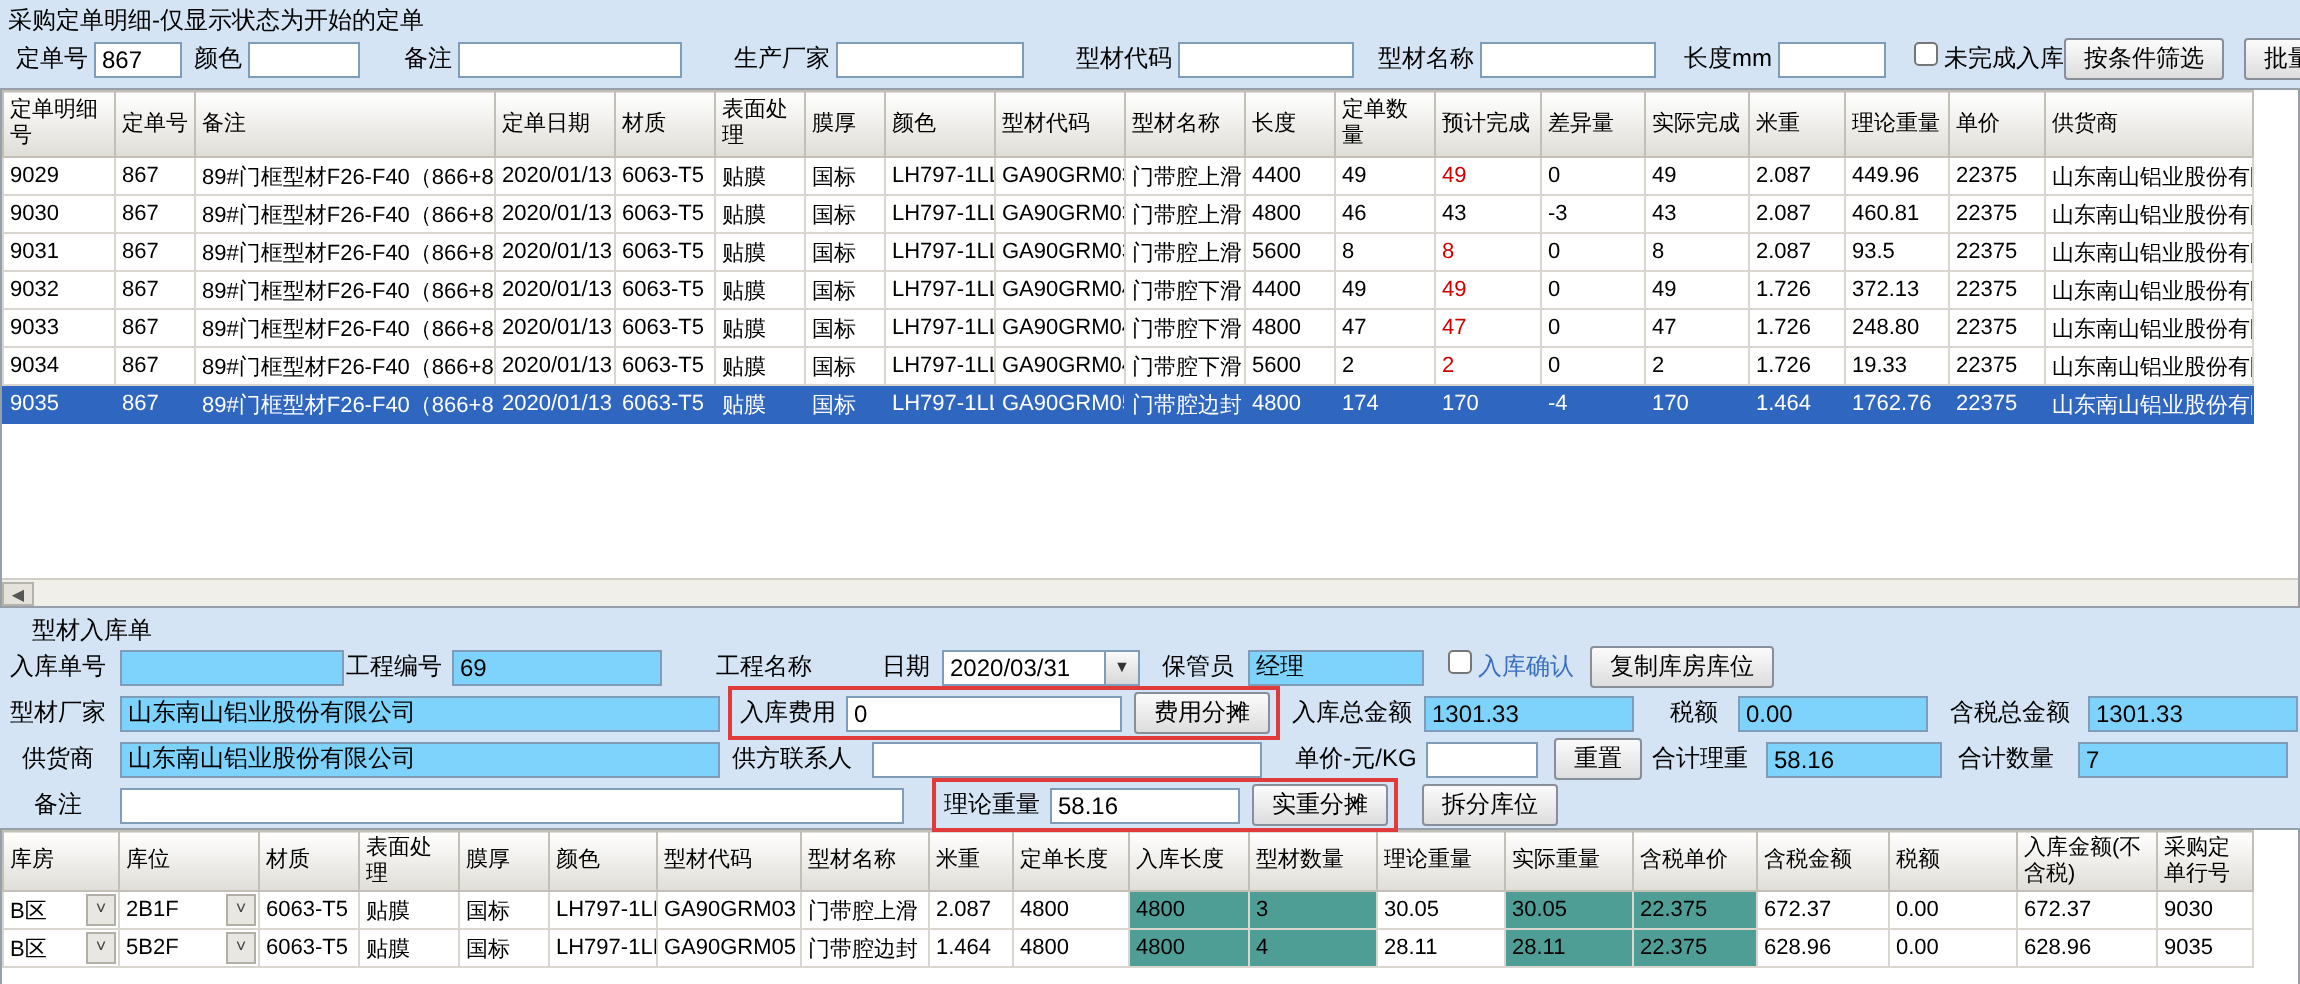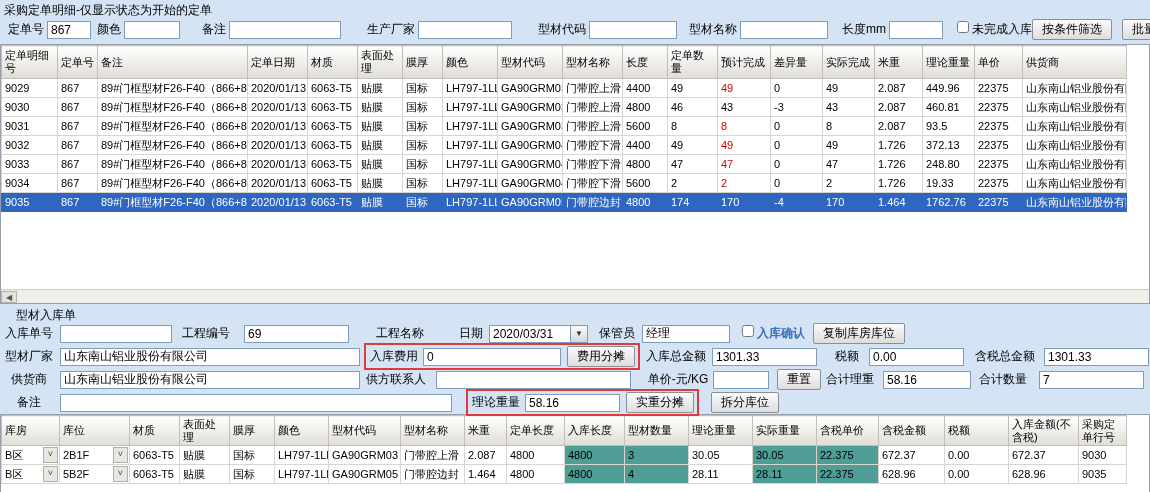--- a/index.html
+++ b/index.html
@@ -7,21 +7,21 @@
     width:1150px;height:492px;overflow:hidden;
     background:#d4e4f4;
     font-family:"Liberation Sans","DejaVu Sans",sans-serif;
     font-size:12px;color:#000;
   }
   .titlebar{padding:2px 4px 1px;height:15px;}
   .filter-row{display:flex;align-items:center;padding:1px 2px 4px;}
   .fl{flex:none;text-align:center;padding-right:4px;box-sizing:border-box;white-space:nowrap;}
   .fl-left{flex:none;white-space:nowrap;padding:0 3px 0 6px;}
   input.box{height:18px;border:1px solid #7f9db9;padding:0 3px;font-size:12px;background:#fff;box-sizing:border-box;font-family:inherit;flex:none;}
-  input.gray{background:#ffffff;}
+  input.gray{background:#7dd3fc;}
   button.btn{height:21px;border:1px solid #888f98;background:linear-gradient(#fbfbfb,#dddddd);font-size:12px;padding:0 9px;font-family:inherit;border-radius:2px;flex:none;white-space:nowrap;}
   .sp{flex:none;}
   
   .grid-area{position:relative;background:#fff;border:1px solid #96a0aa;height:258px;overflow:hidden;}
   table.grid{border-collapse:collapse;table-layout:fixed;width:1126px;font-size:11px;}
   .grid th{background:linear-gradient(#ffffff,#dfddd6);border:1px solid #c3bfb6;font-weight:normal;text-align:left;padding:1px 3px;line-height:13px;overflow:hidden;vertical-align:middle;}
   .grid.top th{height:30px;}
   .grid.bot th{height:27px;}
   .grid td{border:1px solid #d9d6cf;padding:0 3px;height:18px;white-space:nowrap;overflow:hidden;vertical-align:middle;}
   tr.sel td{background:var(--sel);color:#fff;border-color:var(--sel);}
@@ -29,21 +29,21 @@
   td.teal{background:var(--teal);}
   td.combo{position:relative;padding-right:16px;}
   .carrow{position:absolute;right:1px;top:1px;width:13px;height:14px;background:#e9e7e1;border:1px solid #b2afa7;font-size:9px;line-height:13px;text-align:center;color:#444;}
   .hscroll{position:absolute;bottom:0;left:0;right:0;height:13px;background:#f0efe9;border-top:1px solid #d1cec6;display:flex;align-items:center;}
   .harrow{width:16px;height:12px;background:#e4e2db;border:1px solid #b5b2aa;font-size:8px;line-height:11px;text-align:center;color:#555;box-sizing:border-box;}
   
   .section-title{padding:3px 16px 0;height:15px;}
   .form{padding:0 2px;}
   .frow{display:flex;align-items:center;height:23px;}
   .redbox{display:flex;align-items:center;border:2px solid var(--alert);padding:1px 3px;margin:0 4px;flex:none;}
-  .blue{color:var(--blue);font-weight:bold;}
+  .blue{color:var(--blue);}
   .cbwrap{display:flex;align-items:flex-start;flex:none;}
   .cbwrap input{margin:0 3px 0 0;width:12px;height:12px;}
   .datewrap{display:flex;flex:none;}
   .datebtn{width:17px;height:18px;box-sizing:border-box;border:1px solid #7f9db9;border-left:none;background:linear-gradient(#fafafa,#d8d8d8);font-size:8px;line-height:16px;text-align:center;color:#333;}
   .grid-area2{background:#fff;border:1px solid #96a0aa;height:100px;overflow:hidden;}
 </style>
 </head>
 <body>
 
 <div>
@@ -274,21 +274,21 @@
   </div>
 </div>
 
 <div>
   <div class="section-title">型材入库单</div>
 
   <div class="form">
     <div class="frow">
       <span class="fl" style="width:58px">入库单号</span>
       <input class="box gray" style="width: 112px;" value="">
-      <span class="fl" style="width:72px">工程编号</span>
+      <span class="fl" style="width:54px">工程编号</span>
       <input class="box gray" style="width: 105px;" value="69">
       <span class="sp" style="width:24px"></span>
       <span class="fl" style="width:58px">工程名称</span>
       <span class="sp" style="width:26px"></span>
       <span class="fl" style="width:32px">日期</span>
       <span class="datewrap">
         <input class="box" style="width: 82px;" value="2020/03/31">
         <span class="datebtn">▼</span>
       </span>
       <span class="sp" style="width:8px"></span>

